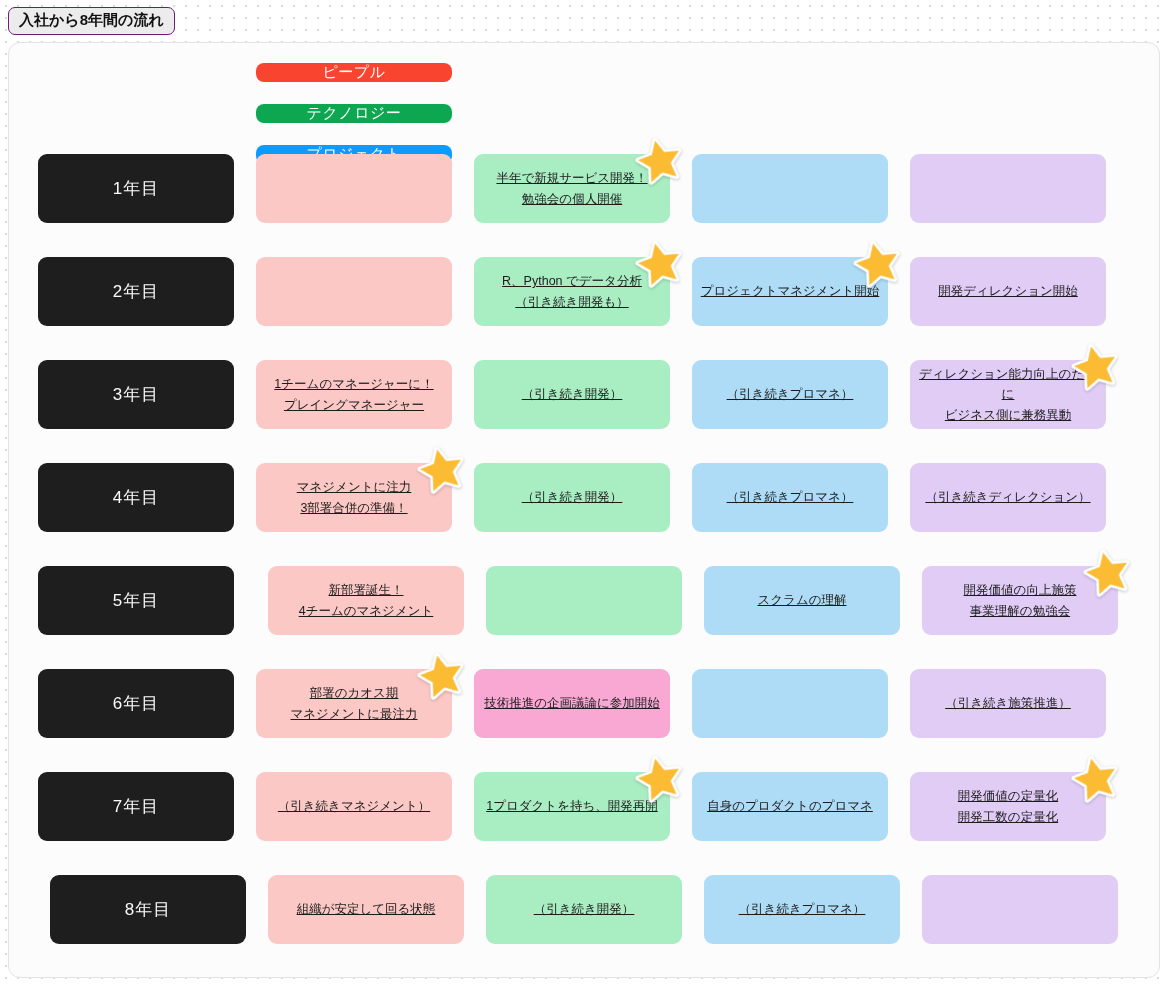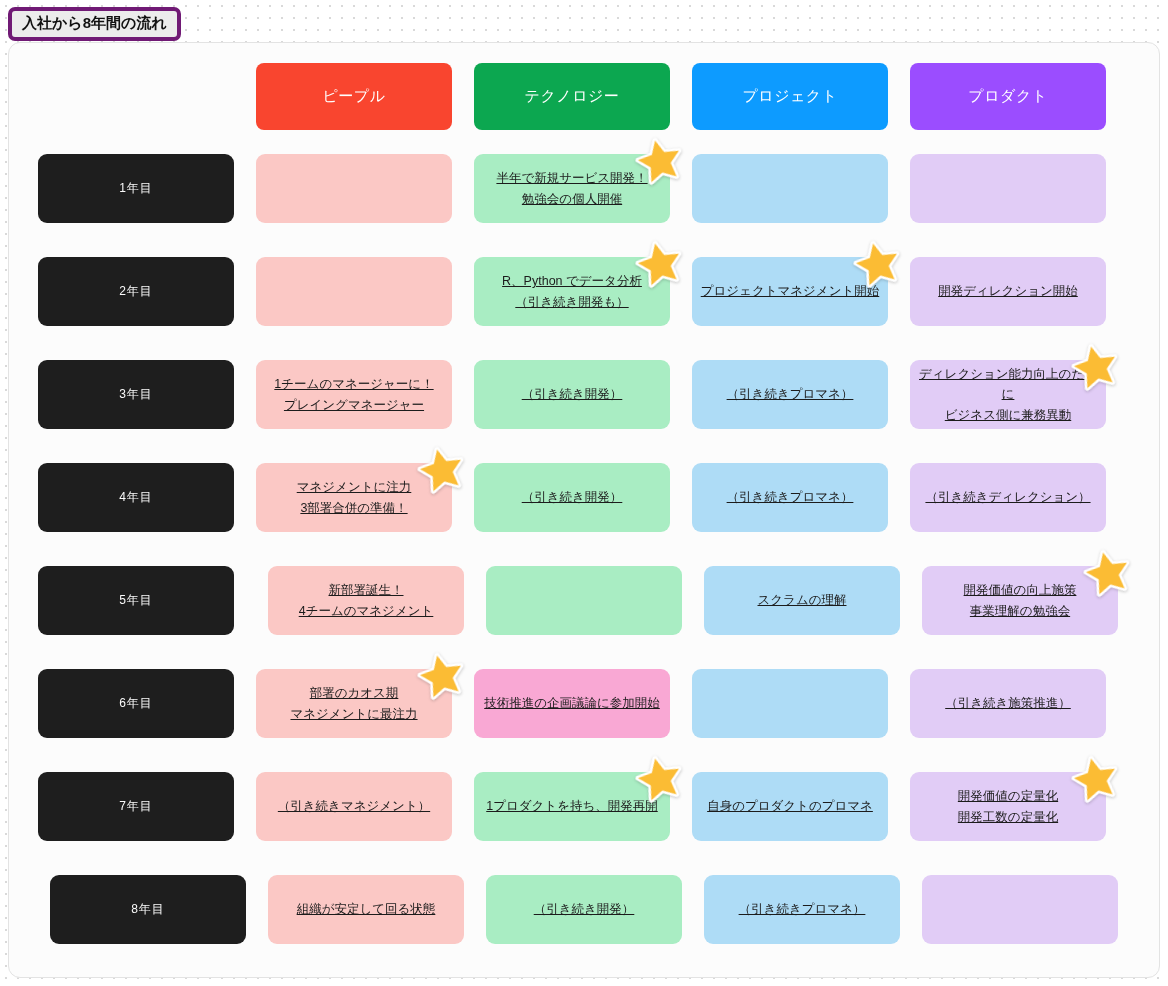--- a/index.html
+++ b/index.html
@@ -10,21 +10,21 @@
     background-image: radial-gradient(#d9d9d9 1.1px, transparent 1.1px);
     background-size: 12px 12px;
     position: relative;
     overflow: hidden;
     color: #1b1b1b;
   }
   .title-badge {
     position: absolute;
     top: 7px; left: 8px;
     background: #ececec;
-    border: 4px solid #701a75;
+    border: 1px solid #701a75;
     border-radius: 7px;
     padding: 3px 10px 4px;
     font-size: 15px;
     font-weight: 700;
     color: #111;
     z-index: 5;
   }
   .canvas {
     position: absolute;
     left: 8px; top: 42px;
@@ -34,20 +34,21 @@
     border-radius: 12px;
     padding: 20px 0 0 29px;
     overflow: hidden;
   }
   .hdr-row {
     display: flex;
     gap: 22px;
     margin-left: 218px; 
     height: 67px;
     margin-bottom: 24px;
+    flex-direction: column;
   }
   .col-header {
     width: 196px; height: 67px;
     border-radius: 8px;
     display: flex; align-items: center; justify-content: center;
     color: #fff;
     font-size: 15px;
     font-weight: 500;
     letter-spacing: 0.5px;
   }
@@ -57,21 +58,21 @@
     height: 69px;
     margin-bottom: 34px;
   }
   .row:last-child { margin-bottom: 0; padding-left: 12px; }
   .year-label {
     width: 196px; height: 69px;
     background: #1e1e1e;
     border-radius: 9px;
     display: flex; align-items: center; justify-content: center;
     color: #fafafa;
-    font-size: 12px;
+    font-size: 17px;
     letter-spacing: 1px;
     flex: 0 0 auto;
   }
   .cell {
     width: 196px; height: 69px;
     border-radius: 9px;
     position: relative;
     display: flex; align-items: center; justify-content: center;
     flex: 0 0 auto;
   }

